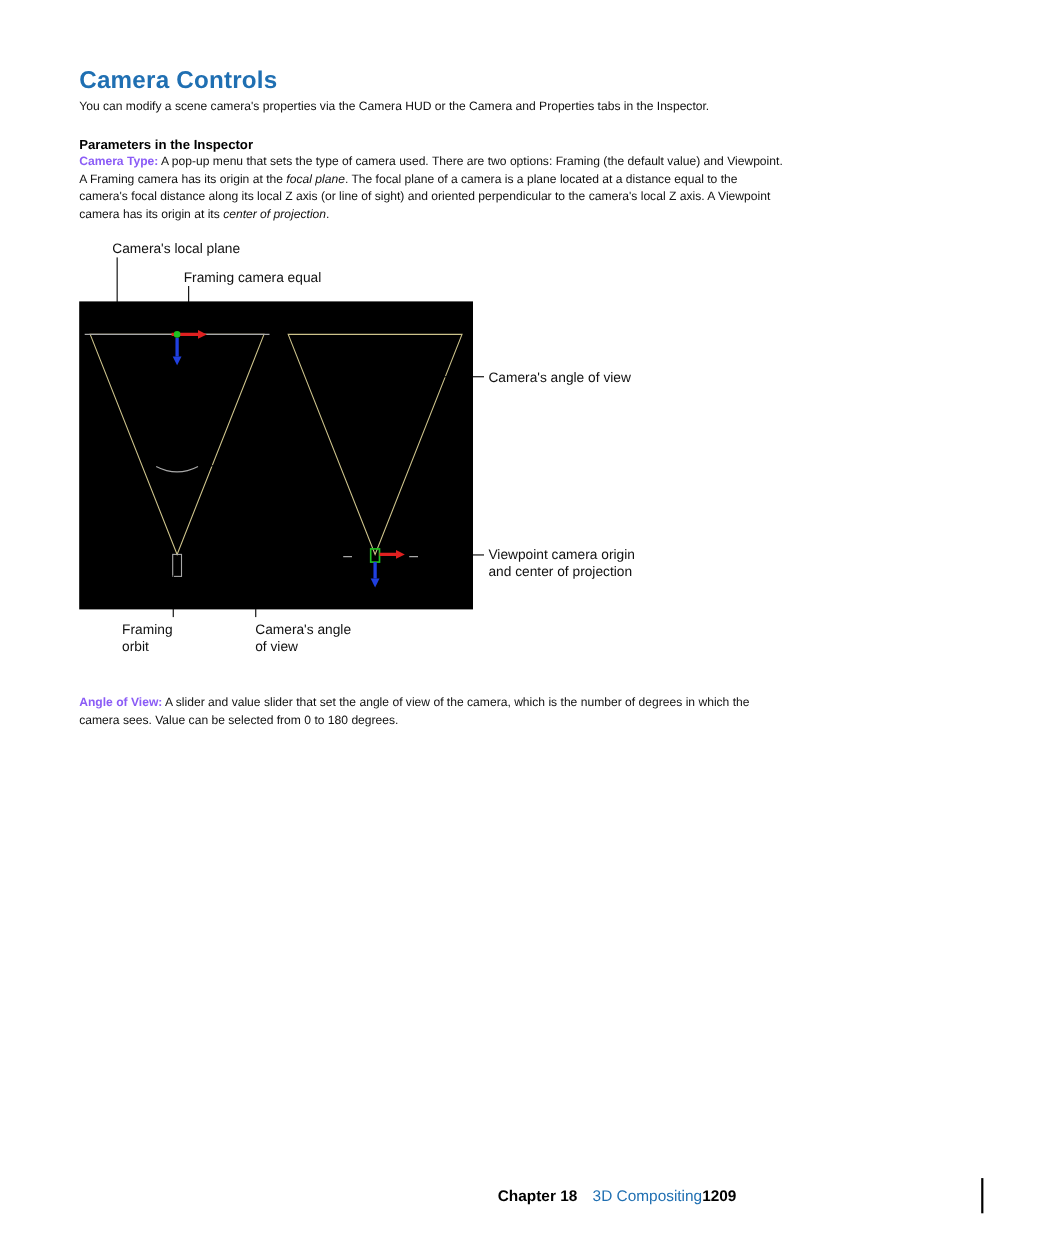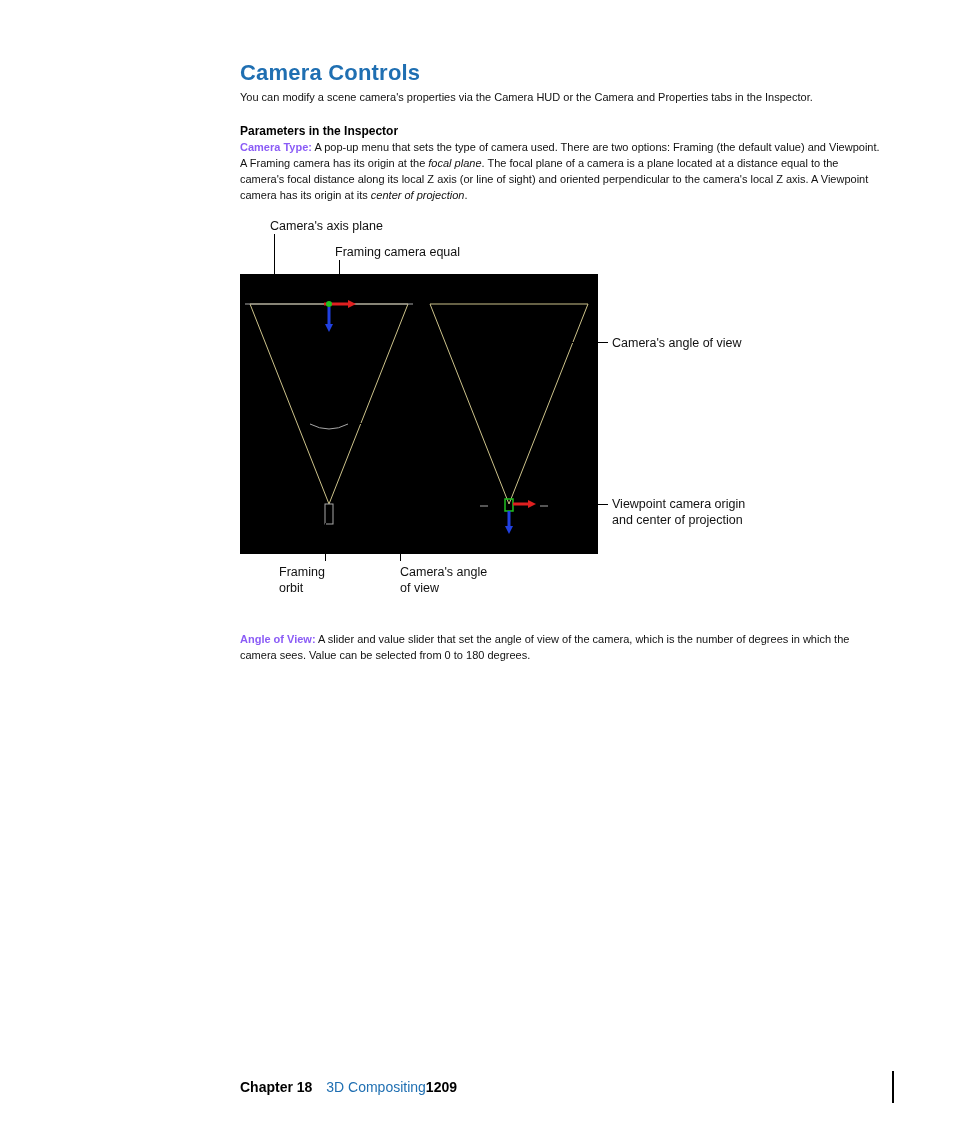--- a/index.html
+++ b/index.html
@@ -12,21 +12,20 @@
     position: relative;
     color: #000;
   }
   .page {
     padding: 60px 72px 0 72px;
     box-sizing: border-box;
     position: relative;
     height: 100%;
   }
   .content {
-    margin-left: 168px;
     width: 640px;
   }
   h2.section {
     color: #1f6fb2;
     font-size: 22px;
     font-weight: 600;
     margin: 0 0 4px 0;
     letter-spacing: 0.2px;
   }
   p {
@@ -70,21 +69,21 @@
   .leader {
     position: absolute;
     background: #000;
   }
   .footer {
     position: absolute;
     bottom: 50px;
     left: 240px;
     right: 72px;
     display: flex;
-    justify-content: flex-start;
+    justify-content: center;
     align-items: center;
     font-size: 14px;
   }
   .footer .chapter-label { font-weight: 700; }
   .footer .chapter-title { color: #1f6fb2; margin-left: 10px; }
   .footer .pagenum { font-weight: 700; }
   .footer-rule {
     position: absolute;
     bottom: 42px;
     right: 60px;
@@ -104,21 +103,21 @@
     <p>You can modify a scene camera's properties via the Camera HUD or the Camera and Properties tabs in the Inspector.</p>
 
     <div class="subhead">Parameters in the Inspector</div>
 
     <p>
       <span class="param-label">Camera Type:</span><span>  A pop-up menu that sets the type of camera used. There are two options: Framing (the default value) and Viewpoint. A Framing camera has its origin at the </span><span class="ital">focal plane</span><span>. The focal plane of a camera is a plane located at a distance equal to the camera's focal distance along its local Z axis (or line of sight) and oriented perpendicular to the camera's local Z axis. A Viewpoint camera has its origin at its </span><span class="ital">center of projection</span><span>.</span>
     </p>
 
     <div class="figure-block">
 
-      <div class="callout" style="left:30px; top:0;">Camera's axis plane</div>
+      <div class="callout" style="left:30px; top:0;">Camera's local plane</div>
       <div class="leader" style="left:34px; top:16px; width:1px; height:69px;"></div>
 
       <div class="callout" style="left:95px; top:26px;">Framing camera equal</div>
       <div class="leader" style="left:99px; top:42px; width:1px; height:43px;"></div>
 
       <div class="figure-img">
         <svg width="358" height="280" viewBox="0 0 358 280">
 
           <polygon points="10,30 168,30 89,230" fill="none" stroke="#ccc28a" stroke-width="1"></polygon>
 

